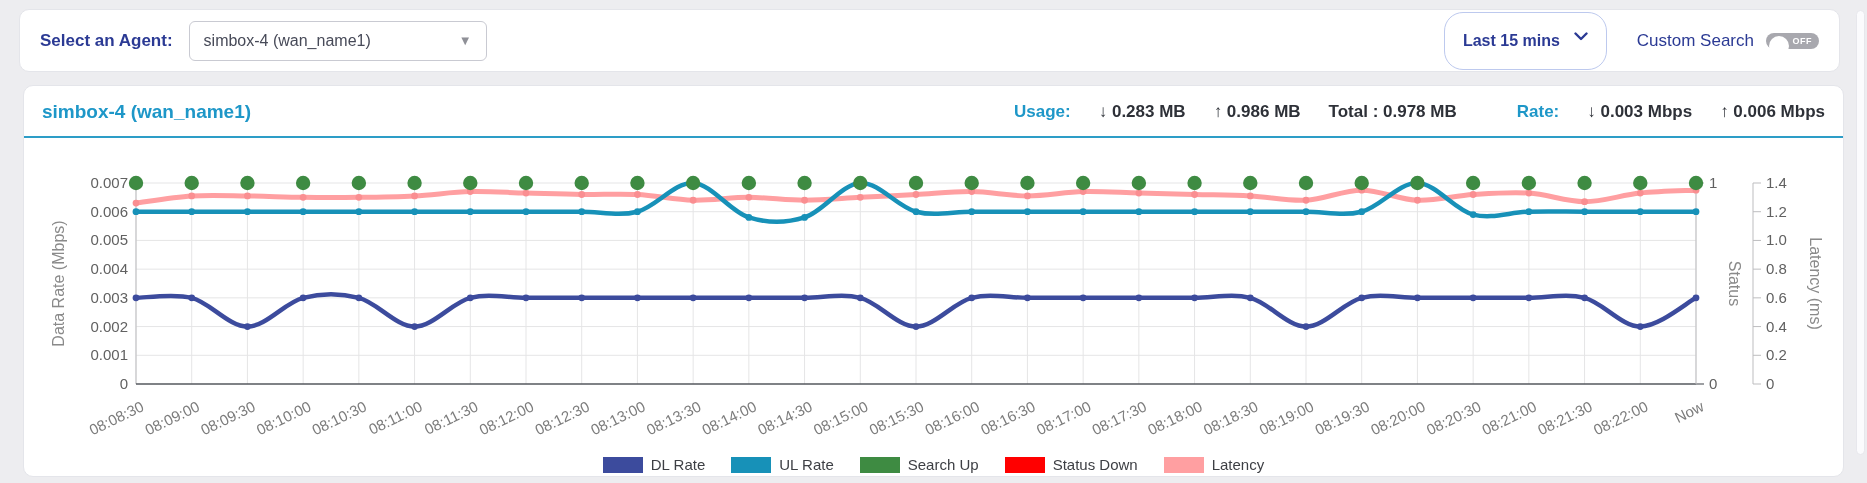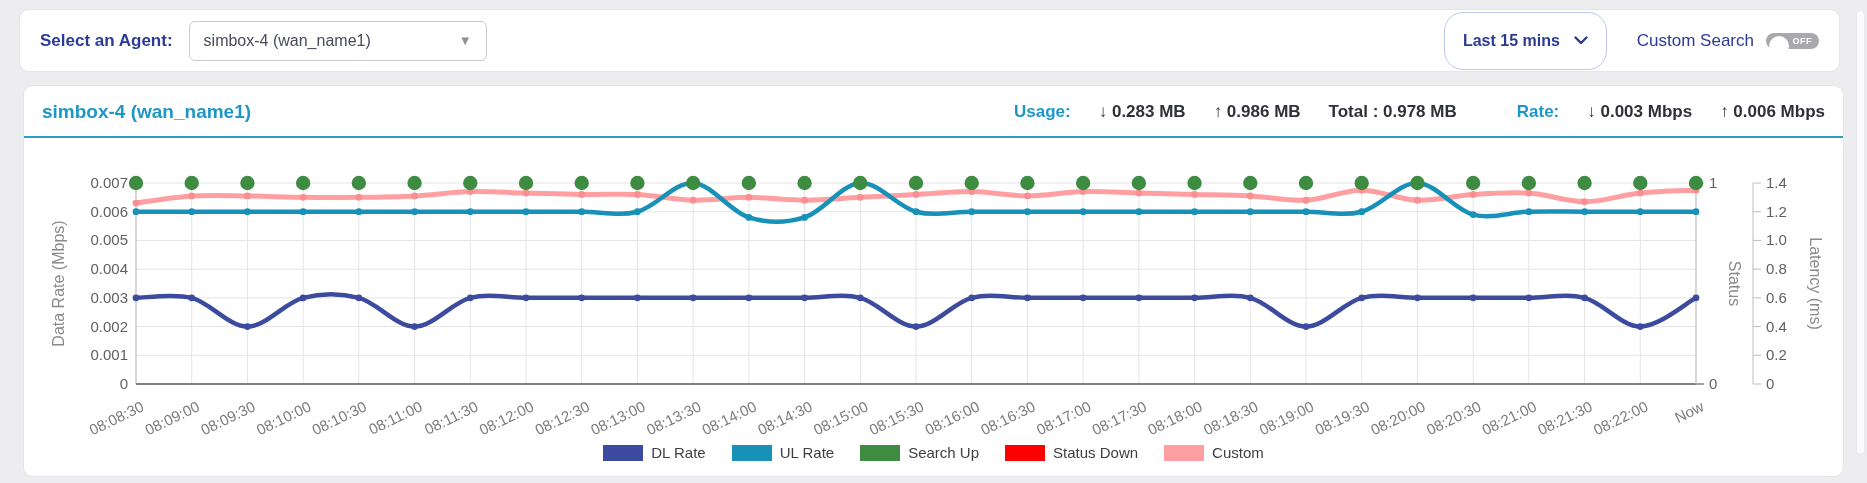--- a/index.html
+++ b/index.html
@@ -17,21 +17,21 @@
   .topbar{left:19px;top:9px;width:1821px;height:63px;display:flex;align-items:center;padding:0 20px;}
   .agent-label{color:var(--navy,#2b3a94);font-weight:700;font-size:17px;white-space:nowrap;}
   .agent-select{
     margin-left:16px;width:298px;height:40px;border:1.5px solid #c9cad2;border-radius:6px;
     display:flex;align-items:center;padding:0 14px;box-sizing:border-box;cursor:pointer;
   }
   .agent-select .val{font-size:16px;color:#474a58;flex:1;}
   .agent-select .chev{color:#8f9097;font-size:13px;}
   .spacer{flex:1;}
   .range-pill{
-    display:flex;align-items:center;gap:14px;border:1.5px solid #bdc9ee;border-radius:19px;
+    display:flex;gap:14px;border:1.5px solid #bdc9ee;border-radius:19px;
     padding:19px 18px;cursor:pointer;
   }
   .range-pill .val{color:var(--navy,#2b3a94);font-weight:700;font-size:16px;white-space:nowrap;}
   .custom-search{margin-left:30px;color:var(--navy,#2b3a94);font-weight:400;font-size:17px;white-space:nowrap;}
   .toggle{
     margin-left:12px;width:53px;height:16px;background:#a8a8ae;border-radius:13px;position:relative;cursor:pointer;
   }
   .toggle .knob{position:absolute;left:3px;top:3px;width:20px;height:20px;border-radius:50%;background:#fff;}
   .toggle .state{
     position:absolute;right:7px;top:50%;transform:translateY(-50%);
@@ -44,21 +44,21 @@
     border-bottom:2px solid var(--accent-line,#2d9dc7);
   }
   .panel-title{color:var(--accent,#1e97c8);font-weight:700;font-size:19px;flex:1;}
   .stat-group{display:flex;align-items:flex-end;gap:28px;white-space:nowrap;}
   .stat-group .glabel{color:var(--accent,#1e97c8);font-weight:700;font-size:17px;}
   .stat-group .gval{color:#2e3138;font-weight:700;font-size:17px;}
   .rate-group{margin-left:60px;}
   
   .chart-wrap{position:relative;}
   svg text{font-family:"Liberation Sans",sans-serif;}
-  .legend{display:flex;justify-content:center;align-items:center;gap:26px;margin-top:2px;}
+  .legend{display:flex;justify-content:center;align-items:center;gap:26px;margin-top:14px;}
   .legend-item{display:flex;align-items:center;gap:8px;cursor:pointer;}
   .legend-swatch{width:40px;height:16px;display:inline-block;}
   .legend-label{font-size:15px;color:#3d3f44;}
   
   .scroll-thumb{
     position:absolute;right:2px;top:10px;width:9px;height:445px;border-radius:5px;
     background:#fbfbfd;border:1px solid #e7e7ec;box-sizing:border-box;
   }
 </style>
 </head>
@@ -333,19 +333,19 @@
         <div class="legend-item">
           <span class="legend-swatch" style="background: rgb(62, 139, 66);"></span>
           <span class="legend-label">Search Up</span>
         </div>
         <div class="legend-item">
           <span class="legend-swatch" style="background: rgb(255, 0, 0);"></span>
           <span class="legend-label">Status Down</span>
         </div>
         <div class="legend-item">
           <span class="legend-swatch" style="background: rgb(255, 159, 161);"></span>
-          <span class="legend-label">Custom</span>
+          <span class="legend-label">Latency</span>
         </div>
       </div>
   </div>
 </div>
 
 <div class="scroll-thumb"></div>
 
 </body></html>

